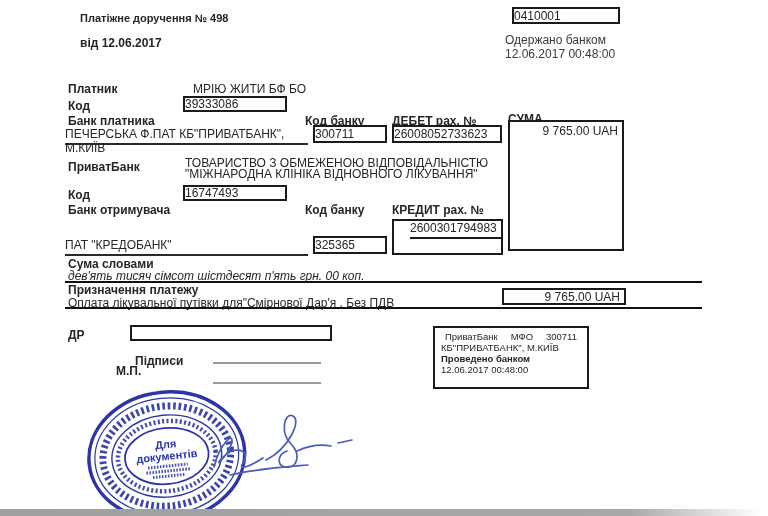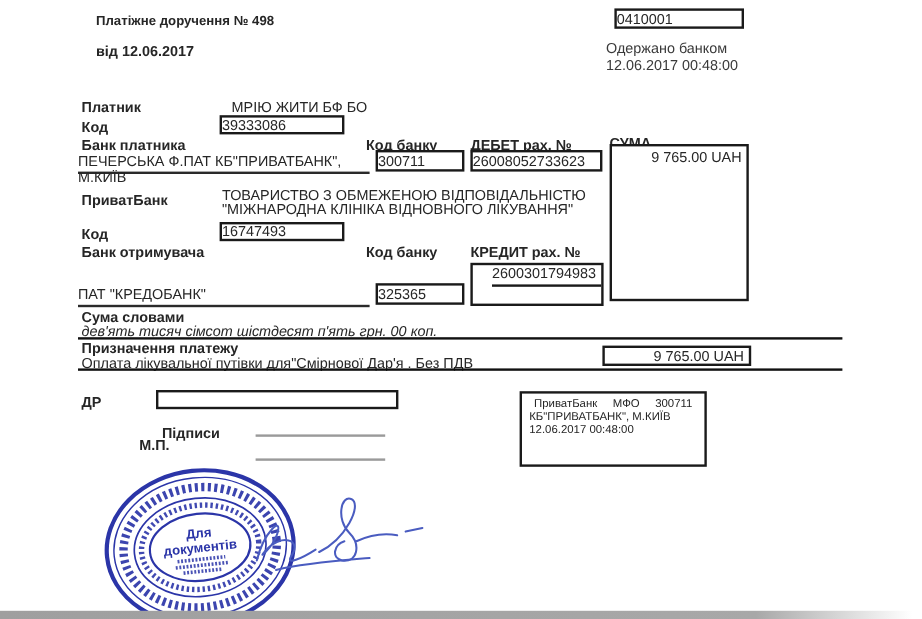--- a/index.html
+++ b/index.html
@@ -82,20 +82,21 @@
 <div class="abs sigline" style="left:213px;top:350px;width:108px;height:12px;"></div>
 <div class="abs sigline" style="left:213px;top:370px;width:108px;height:12px;"></div>
 
 <div class="abs box" style="left:433px;top:326px;width:156px;height:63px;border-width:2.5px;padding:3px 6px;">
   <div class="fs9" style="display:flex;justify-content:space-between;padding:0 4px;">
     <span>ПриватБанк</span>
     <span>МФО</span>
     <span>300711</span>
   </div>
   <div class="fs9 ctr">КБ"ПРИВАТБАНК", М.КИЇВ</div>
+  <div class="fs9 ctr b">Проведено банком</div>
   <div class="fs9 ctr">12.06.2017 00:48:00</div>
 </div>
 
 <div class="abs stampwrap" style="left:85px;top:388px;width:165px;height:140px;">
   <svg width="165" height="140" viewBox="0 0 165 140">
     <g stroke="#2b35a8" fill="none">
       <ellipse cx="82" cy="68" rx="78" ry="64" stroke-width="3.5"></ellipse>
       <ellipse cx="82" cy="68" rx="72" ry="58" stroke-width="1.2"></ellipse>
       <ellipse cx="82" cy="68" rx="64" ry="50" stroke-width="7" stroke-dasharray="2.6 2.8" opacity="0.92"></ellipse>
       <ellipse cx="82" cy="68" rx="55" ry="41" stroke-width="1.4"></ellipse>

